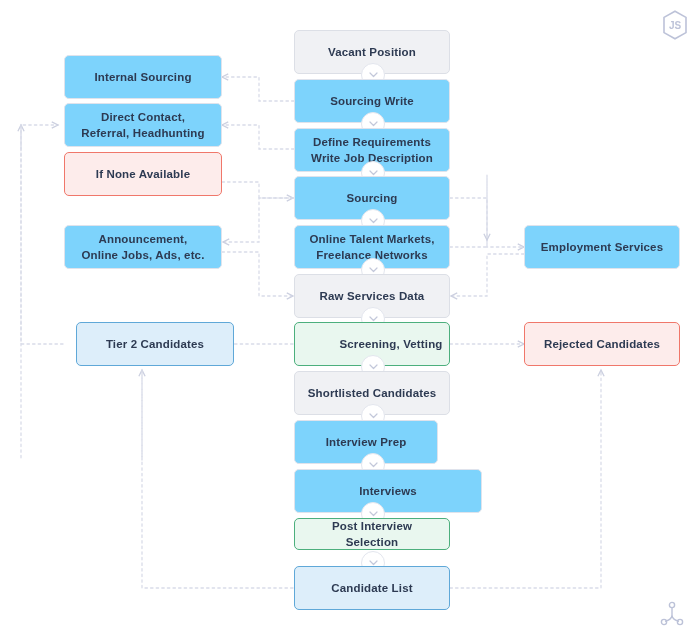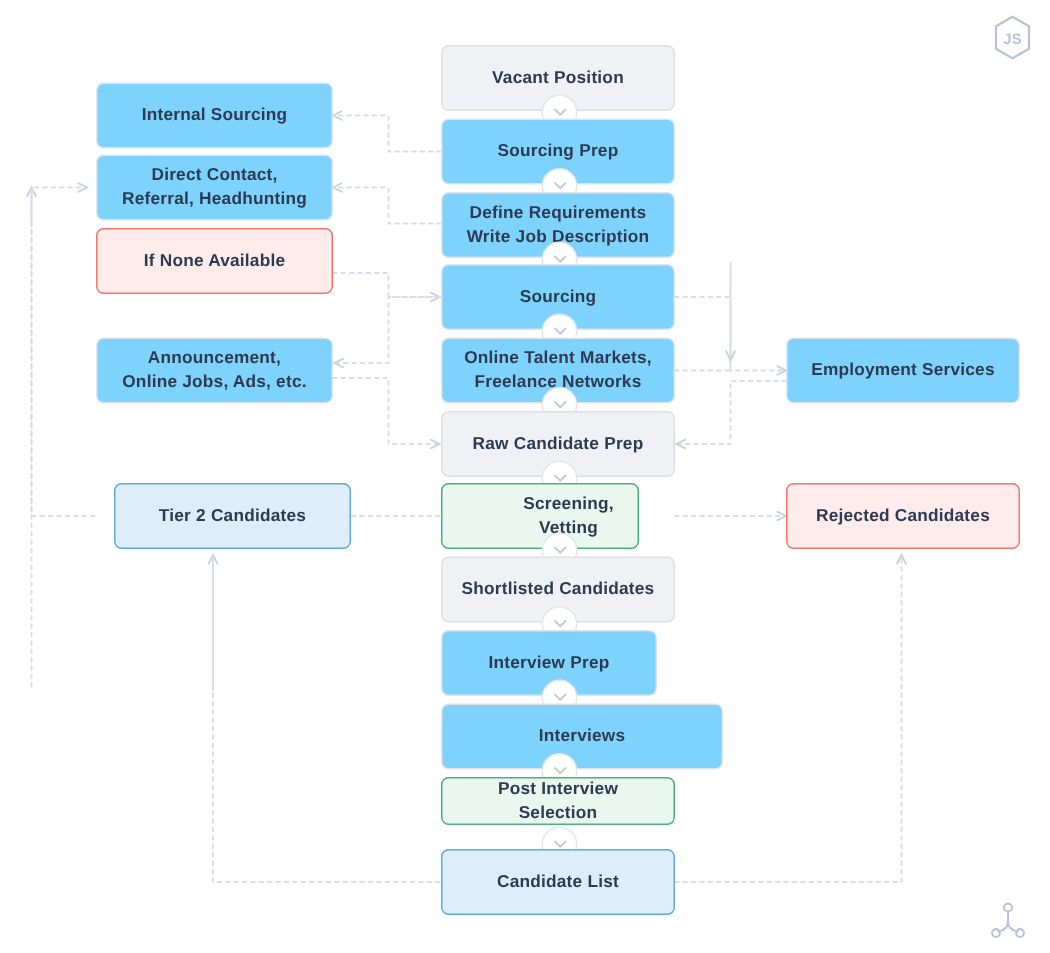--- a/index.html
+++ b/index.html
@@ -101,21 +101,21 @@
   <div class="node grey" style="left:294px;top:30px;width:156px;height:44px;align-items:center;">
     <span class="lbl">Vacant Position</span>
   </div>
   <div class="chev" style="left:361px;top:63px;">
     <svg width="9" height="6" viewBox="0 0 9 6">
         <path d="M1,1 L4.5,4.5 L8,1" fill="none" stroke="#c3c8da" stroke-width="1.2" stroke-linecap="round" stroke-linejoin="round"></path>
       </svg>
   </div>
 
   <div class="node plain" style="left:294px;top:79px;width:156px;height:44px;">
-    <span class="lbl">Sourcing Prep</span>
+    <span class="lbl">Sourcing Write</span>
   </div>
   <div class="chev" style="left:361px;top:112px;">
     <svg width="9" height="6" viewBox="0 0 9 6">
         <path d="M1,1 L4.5,4.5 L8,1" fill="none" stroke="#c3c8da" stroke-width="1.2" stroke-linecap="round" stroke-linejoin="round"></path>
       </svg>
   </div>
 
   <div class="node plain" style="left:294px;top:128px;width:156px;height:44px;">
     <span class="lbl">Define Requirements
 Write Job Description</span>
@@ -139,29 +139,29 @@
     <span class="lbl">Online Talent Markets,
 Freelance Networks</span>
   </div>
   <div class="chev" style="left:361px;top:258px;">
     <svg width="9" height="6" viewBox="0 0 9 6">
         <path d="M1,1 L4.5,4.5 L8,1" fill="none" stroke="#c3c8da" stroke-width="1.2" stroke-linecap="round" stroke-linejoin="round"></path>
       </svg>
   </div>
 
   <div class="node grey" style="left:294px;top:274px;width:156px;height:44px;">
-    <span class="lbl">Raw Candidate Prep</span>
+    <span class="lbl">Raw Services Data</span>
   </div>
   <div class="chev" style="left:361px;top:307px;">
     <svg width="9" height="6" viewBox="0 0 9 6">
         <path d="M1,1 L4.5,4.5 L8,1" fill="none" stroke="#c3c8da" stroke-width="1.2" stroke-linecap="round" stroke-linejoin="round"></path>
       </svg>
   </div>
 
-  <div class="node green" style="left:294px;top:322px;width:132px;height:44px;padding-left:44px;">
+  <div class="node green" style="left:294px;top:322px;width:156px;height:44px;padding-left:44px;">
     <span class="lbl">Screening, Vetting</span>
   </div>
   <div class="chev" style="left:361px;top:355px;">
     <svg width="9" height="6" viewBox="0 0 9 6">
         <path d="M1,1 L4.5,4.5 L8,1" fill="none" stroke="#c3c8da" stroke-width="1.2" stroke-linecap="round" stroke-linejoin="round"></path>
       </svg>
   </div>
 
   <div class="node grey" style="left:294px;top:371px;width:156px;height:44px;">
     <span class="lbl">Shortlisted Candidates</span>

